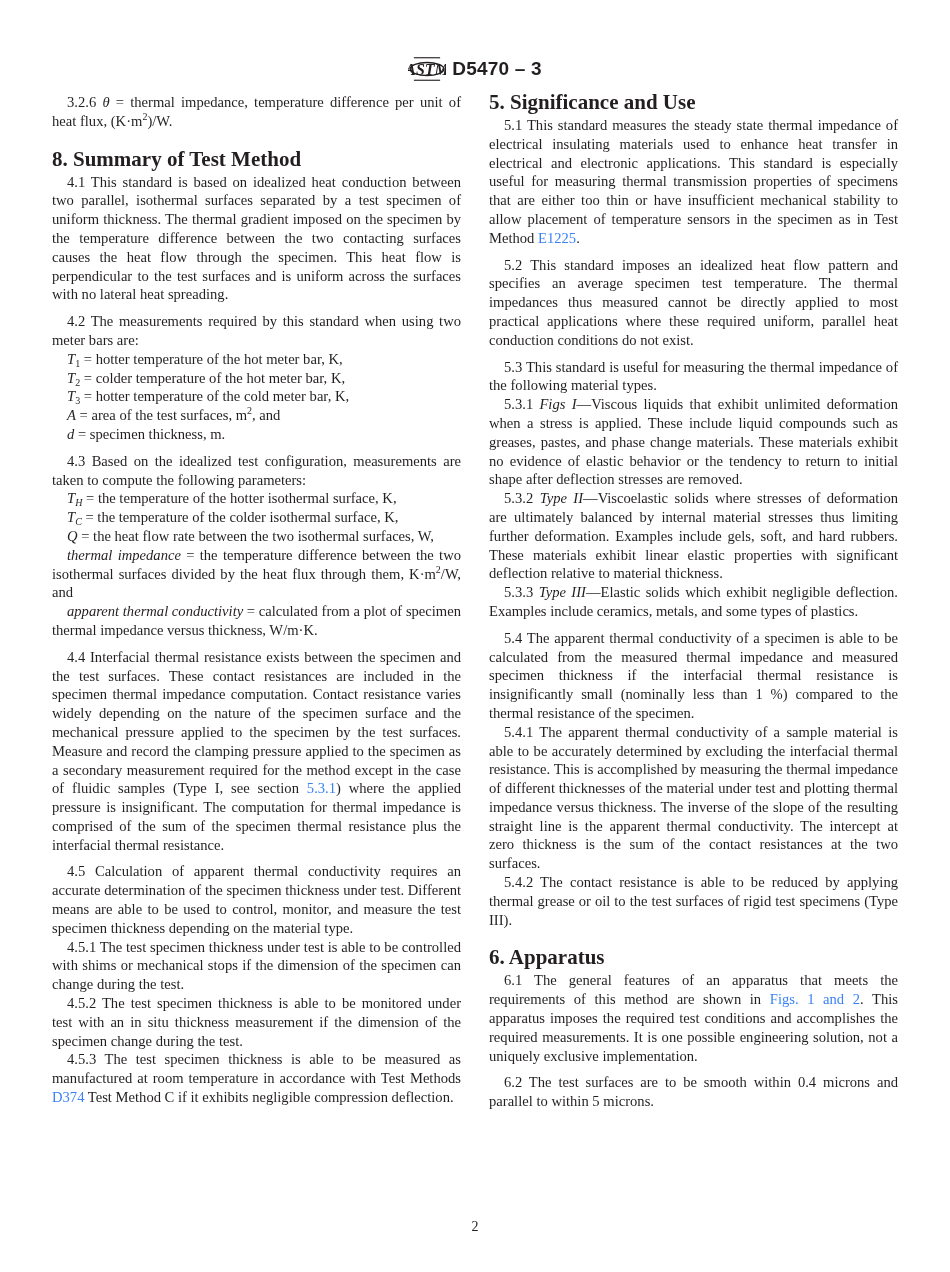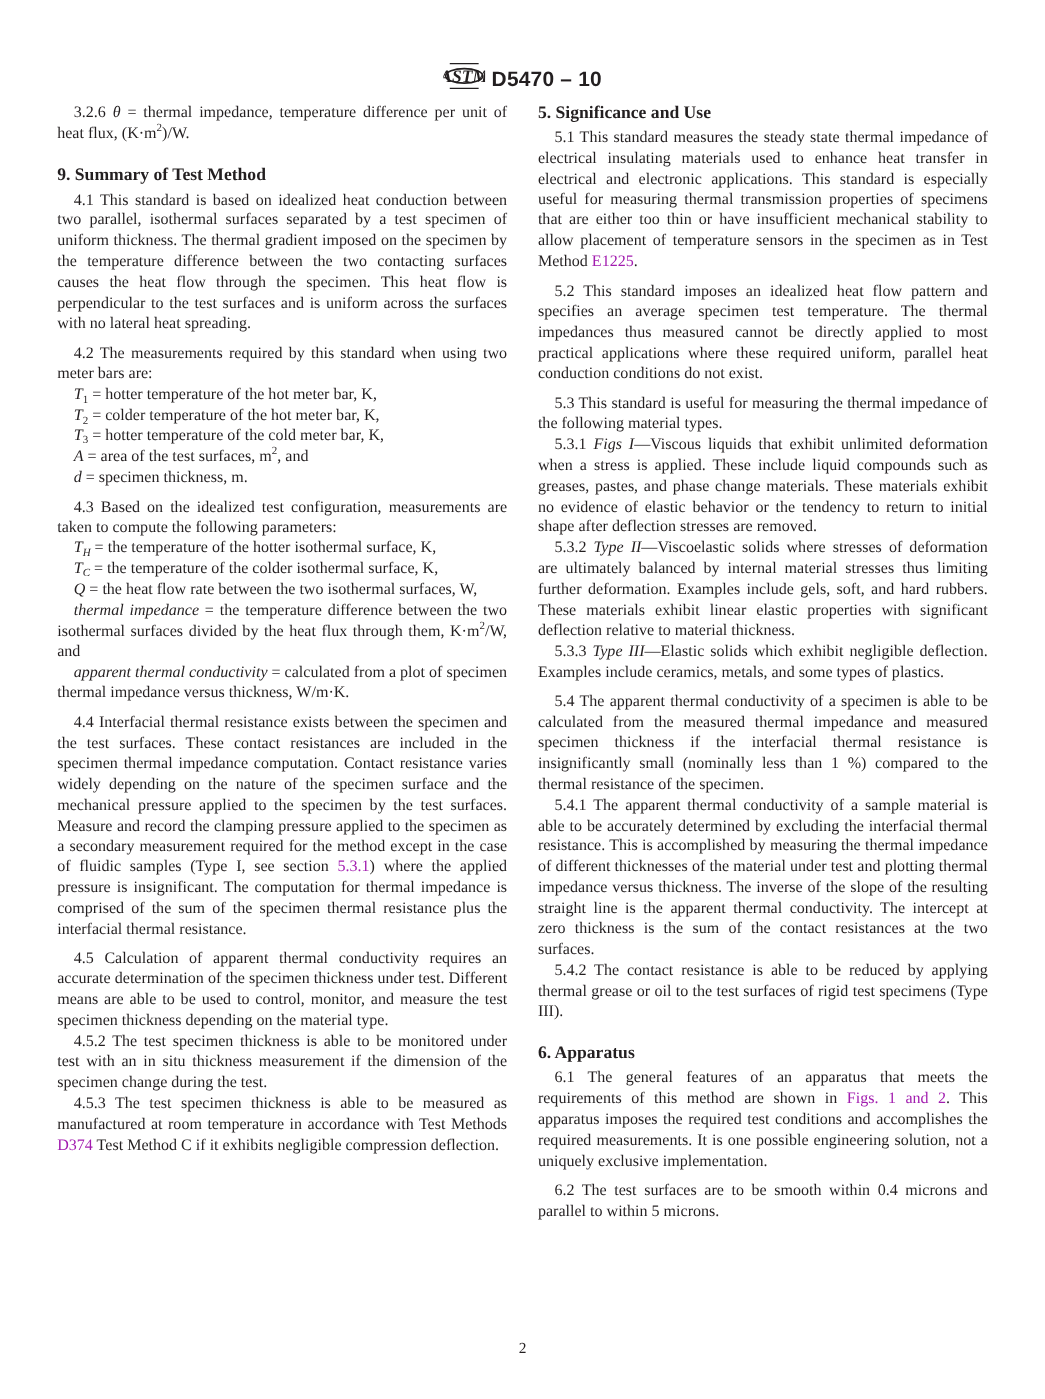--- a/index.html
+++ b/index.html
@@ -1,61 +1,61 @@
 <!DOCTYPE html>
 <html><head>
 <meta charset="utf-8">
 <style>
   html, body { margin: 0; padding: 0; background: #ffffff; }
   body { width: 950px; height: 1272px; position: relative; overflow: hidden;
          font-family: "Liberation Serif", "DejaVu Serif", serif; color: #231f20; }
   .header { position: absolute; top: 54px; left: 0; width: 950px; display: flex;
-            justify-content: center; align-items: flex-end; gap: 6px; }
+            justify-content: center; align-items: center; gap: 6px; }
   .logo { width: 38px; height: 30px; }
   .doc-id { font-family: "Liberation Sans", "DejaVu Sans", sans-serif; font-weight: bold;
             font-size: 19px; color: #231f20; letter-spacing: 0.2px; }
   .col { position: absolute; top: 93px; width: 409px; font-size: 14.6px; line-height: 18.8px; }
   .col.left { left: 52px; }
   .col.right { left: 489px; }
   p { margin: 0; text-align: justify; }
   .indent { text-indent: 15px; }
   .gap { margin-top: 8px; }
   .def { padding-left: 15px; text-indent: 0; }
   .def.hang { padding-left: 0; text-indent: 15px; }
-  h2 { font-size: 16px; font-weight: bold; margin: 0; line-height: 19px; }
+  h2 { font-size: 21px; font-weight: bold; margin: 0; line-height: 19px; }
   h2.sec { margin-top: 19px; margin-bottom: 4px; }
   h2.center { text-align: center; margin-top: 14px; }
-  .link { color: #a21caf; }
+  .link { color: #3b82f6; }
   i { font-style: italic; }
   sub { font-size: 10px; vertical-align: -3px; line-height: 0; }
   sup { font-size: 10px; vertical-align: 6px; line-height: 0; }
   .page-num { position: absolute; top: 1219px; left: 0; width: 950px; text-align: center;
               font-size: 14px; color: #231f20; }
 </style>
 </head>
 <body>
 
 <div class="header">
   <svg class="logo" viewBox="0 0 40 32">
     <ellipse cx="20" cy="16" rx="18" ry="7" fill="none" stroke="#231f20" stroke-width="1.6"></ellipse>
     <text x="20" y="22" text-anchor="middle" font-family="Liberation Serif, serif" font-weight="bold" font-style="italic" font-size="17" fill="#231f20">ASTM</text>
     <line x1="6" y1="4" x2="34" y2="4" stroke="#231f20" stroke-width="1.2"></line>
     <line x1="6" y1="28" x2="34" y2="28" stroke="#231f20" stroke-width="1.2"></line>
   </svg>
-  <span class="doc-id">D5470 – 10</span>
+  <span class="doc-id">D5470 – 3</span>
 </div>
 
 <div class="col left">
   <p class="indent">
     <span>3.2.6</span>
     <i>θ</i>
     <span> = thermal impedance, temperature difference per unit of heat flux, (K·m</span><sup>2</sup><span>)/W.</span>
   </p>
 
-  <h2 class="sec">9.  Summary of Test Method</h2>
+  <h2 class="sec">8.  Summary of Test Method</h2>
   <p class="indent">4.1 This standard is based on idealized heat conduction between two parallel, isothermal surfaces separated by a test specimen of uniform thickness. The thermal gradient imposed on the specimen by the temperature difference between the two contacting surfaces causes the heat flow through the specimen. This heat flow is perpendicular to the test surfaces and is uniform across the surfaces with no lateral heat spreading.</p>
 
   <p class="indent gap">4.2 The measurements required by this standard when using two meter bars are:</p>
   <div>
     <p class="def"><i>T</i><sub>1</sub><span> = hotter temperature of the hot meter bar, K,</span></p>
     <p class="def"><i>T</i><sub>2</sub><span> = colder temperature of the hot meter bar, K,</span></p>
     <p class="def"><i>T</i><sub>3</sub><span> = hotter temperature of the cold meter bar, K,</span></p>
     <p class="def"><i>A</i><span> = area of the test surfaces, m</span><sup>2</sup><span>, and</span></p>
     <p class="def"><i>d</i><span> = specimen thickness, m.</span></p>
   </div>
@@ -65,20 +65,21 @@
     <p class="def"><i>T</i><sub><i>H</i></sub><span> = the temperature of the hotter isothermal surface, K,</span></p>
     <p class="def"><i>T</i><sub><i>C</i></sub><span> = the temperature of the colder isothermal surface, K,</span></p>
     <p class="def hang"><i>Q</i><span> = the heat flow rate between the two isothermal surfaces, W,</span></p>
     <p class="def hang"><i>thermal impedance</i><span> = the temperature difference between the two isothermal surfaces divided by the heat flux through them, K·m</span><sup>2</sup><span>/W, and</span></p>
     <p class="def hang"><i>apparent thermal conductivity</i><span> = calculated from a plot of specimen thermal impedance versus thickness, W/m·K.</span></p>
   </div>
 
   <p class="indent gap"><span>4.4 Interfacial thermal resistance exists between the specimen and the test surfaces. These contact resistances are included in the specimen thermal impedance computation. Contact resistance varies widely depending on the nature of the specimen surface and the mechanical pressure applied to the specimen by the test surfaces. Measure and record the clamping pressure applied to the specimen as a secondary measurement required for the method except in the case of fluidic samples (Type I, see section </span><span class="link">5.3.1</span><span>) where the applied pressure is insignificant. The computation for thermal impedance is comprised of the sum of the specimen thermal resistance plus the interfacial thermal resistance.</span></p>
 
   <p class="indent gap">4.5 Calculation of apparent thermal conductivity requires an accurate determination of the specimen thickness under test. Different means are able to be used to control, monitor, and measure the test specimen thickness depending on the material type.</p>
+  <p class="indent">4.5.1 The test specimen thickness under test is able to be controlled with shims or mechanical stops if the dimension of the specimen can change during the test.</p>
   <p class="indent">4.5.2 The test specimen thickness is able to be monitored under test with an in situ thickness measurement if the dimension of the specimen change during the test.</p>
   <p class="indent"><span>4.5.3 The test specimen thickness is able to be measured as manufactured at room temperature in accordance with Test Methods </span><span class="link">D374</span><span> Test Method C if it exhibits negligible compression deflection.</span></p>
 </div>
 
 <div class="col right">
   <h2 style="margin-bottom:4px;">5.  Significance and Use</h2>
   <p class="indent"><span>5.1 This standard measures the steady state thermal impedance of electrical insulating materials used to enhance heat transfer in electrical and electronic applications. This standard is especially useful for measuring thermal transmission properties of specimens that are either too thin or have insufficient mechanical stability to allow placement of temperature sensors in the specimen as in Test Method </span><span class="link">E1225</span><span>.</span></p>
 
   <p class="indent gap">5.2 This standard imposes an idealized heat flow pattern and specifies an average specimen test temperature. The thermal impedances thus measured cannot be directly applied to most practical applications where these required uniform, parallel heat conduction conditions do not exist.</p>
 

